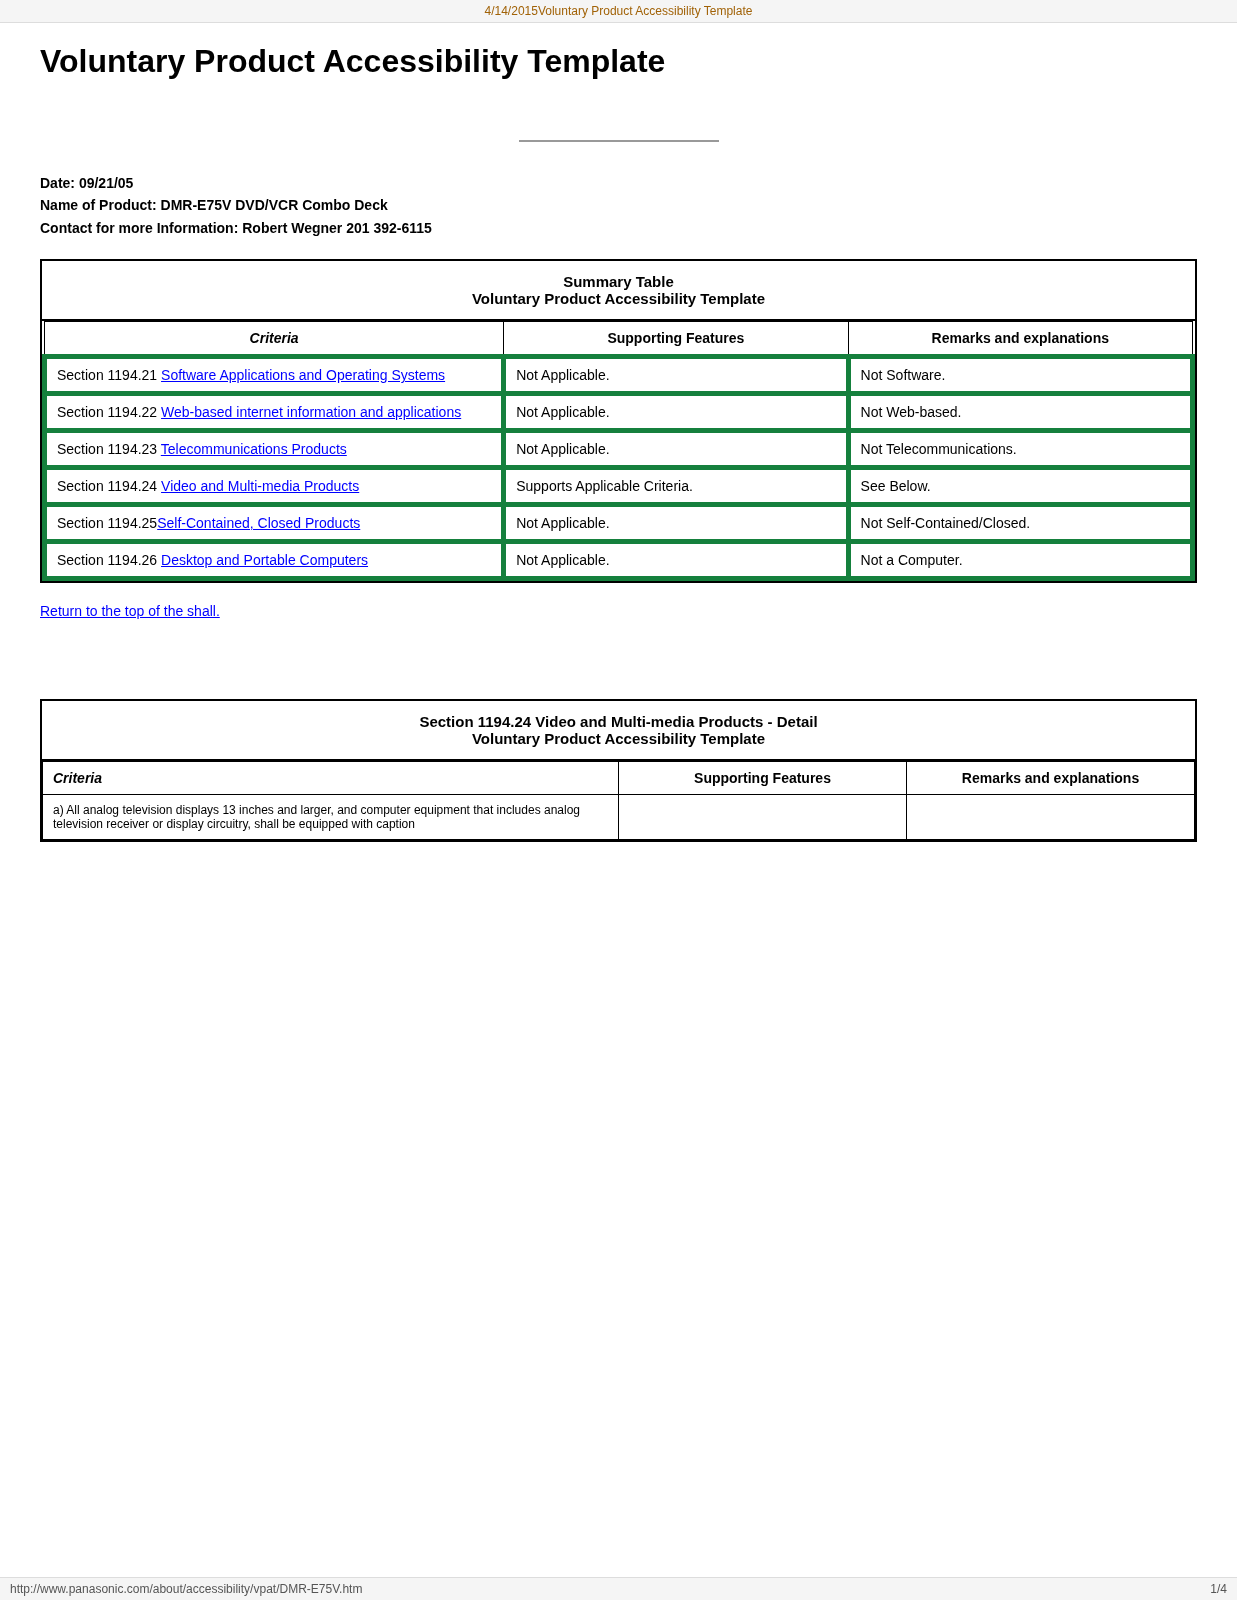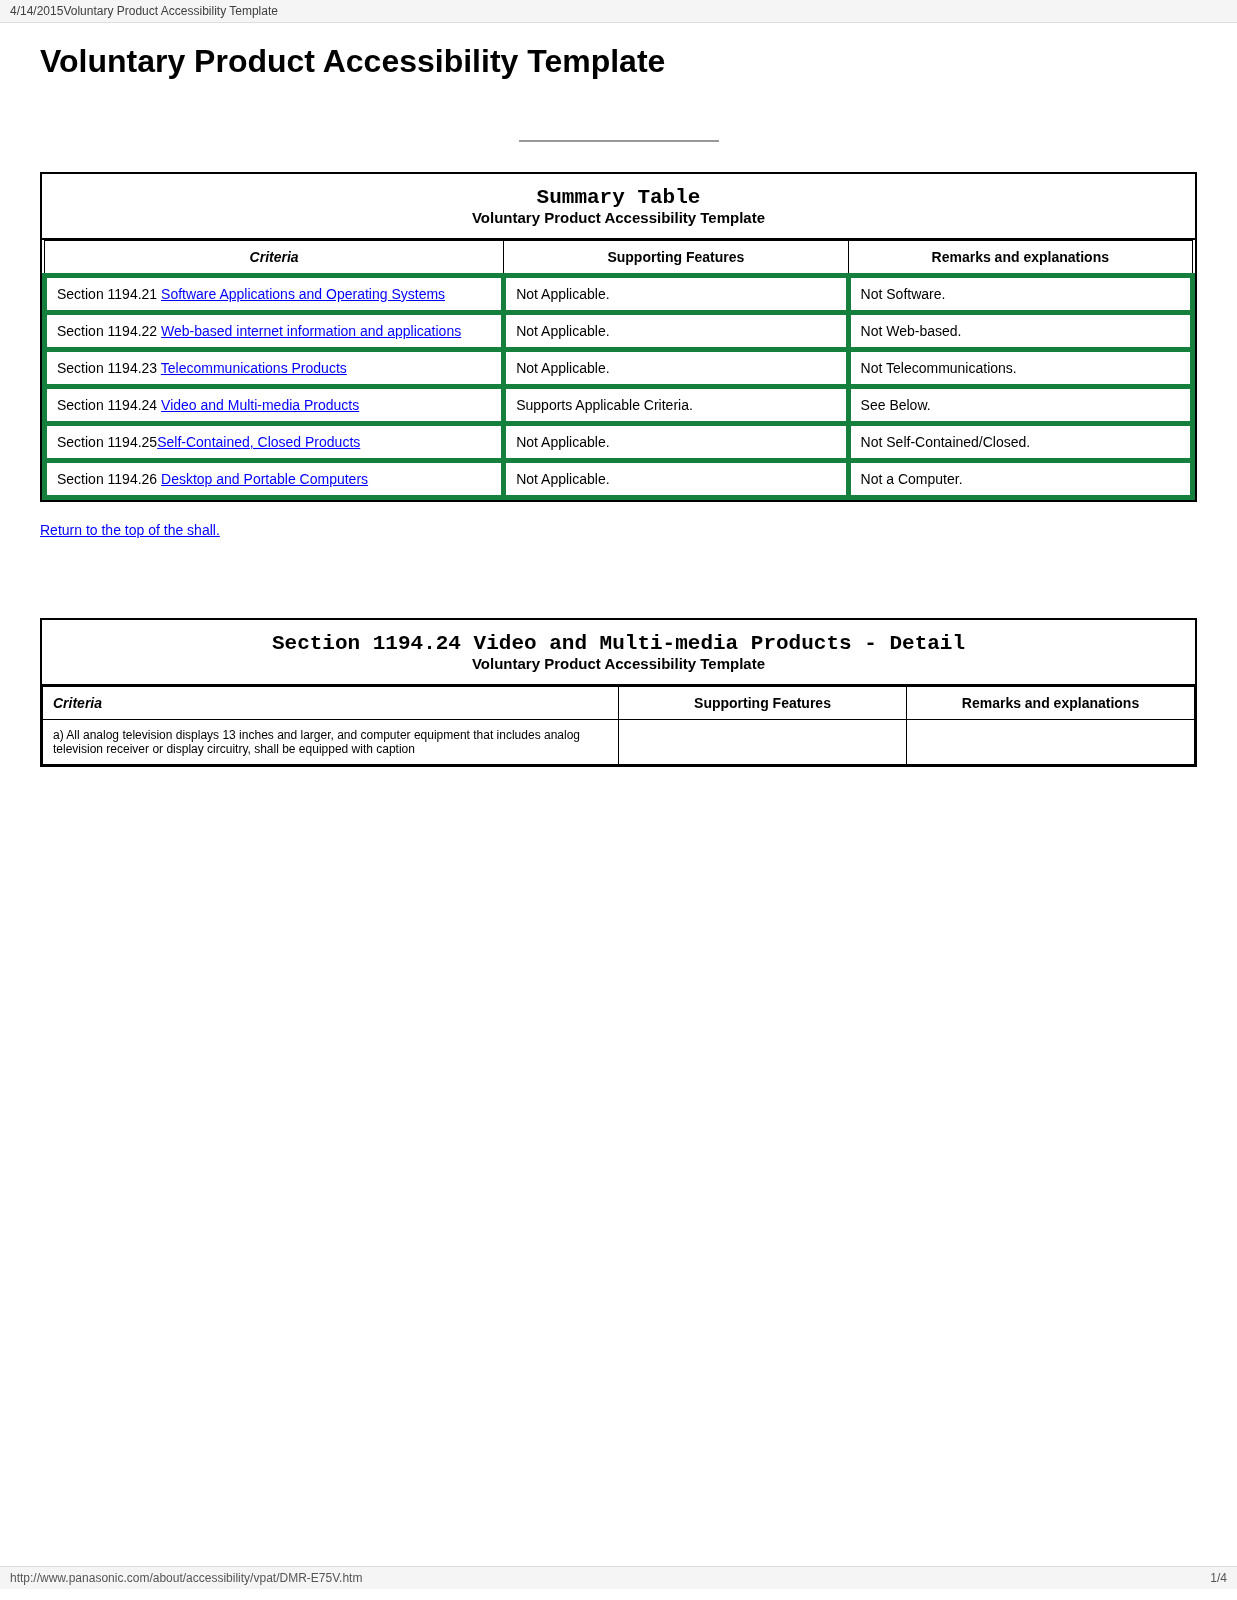--- a/index.html
+++ b/index.html
@@ -6,25 +6,25 @@
     body {
       font-family: Arial, sans-serif;
       font-size: 14px;
       background: #fff;
       color: #000;
       padding: 0;
     }
 
     .browser-bar {
       display: flex;
-      justify-content: flex-start;
+      justify-content: center;
       align-items: center;
       padding: 4px 10px;
       font-size: 12px;
-      color: #404040;
+      color: #a16207;
       border-bottom: 1px solid #ddd;
       background: #f5f5f5;
     }
 
     .page-content {
       padding: 20px 40px 40px 40px;
       max-width: 1237px;
     }
 
     .page-title {
@@ -57,22 +57,21 @@
     }
 
     .table-header {
       text-align: center;
       padding: 12px;
       border-bottom: 2px solid #000;
     }
 
     .table-header-title {
       font-weight: bold;
-      font-size: 21px;
-      font-family: Liberation Mono, monospace;
+      font-size: 15px;
     }
 
     .table-header-subtitle {
       font-weight: bold;
       font-size: 15px;
     }
 
     .summary-table {
       width: 100%;
       border-collapse: collapse;
@@ -166,21 +165,21 @@
     .footer-bar {
       display: flex;
       justify-content: space-between;
       align-items: center;
       padding: 4px 10px;
       font-size: 12px;
       color: #555;
       border-top: 1px solid #ddd;
       background: #f5f5f5;
       position: fixed;
-      bottom: 11px;
+      bottom: 0;
       width: 100%;
     }
 
     .section-spacer {
       height: 40px;
     }
   </style>
 </head>
 <body>
 
@@ -192,20 +191,34 @@
 
 <div class="page-content">
 
   
   <h1 class="page-title">Voluntary Product Accessibility Template</h1>
 
   
   <hr class="divider-line">
 
   
+  <div class="meta-info">
+    <p>
+      <span>Date:</span>
+      <span>09/21/05</span>
+    </p>
+    <p>
+      <span>Name of Product:</span>
+      <span>DMR-E75V DVD/VCR Combo Deck</span>
+    </p>
+    <p>
+      <span>Contact for more Information:</span>
+      <span>Robert Wegner 201 392-6115</span>
+    </p>
+  </div>
 
   
   <div class="summary-table-wrapper">
     <div class="table-header">
       <div class="table-header-title">Summary Table</div>
       <div class="table-header-subtitle">Voluntary Product Accessibility Template</div>
     </div>
     <table class="summary-table">
       <thead>
         <tr>

